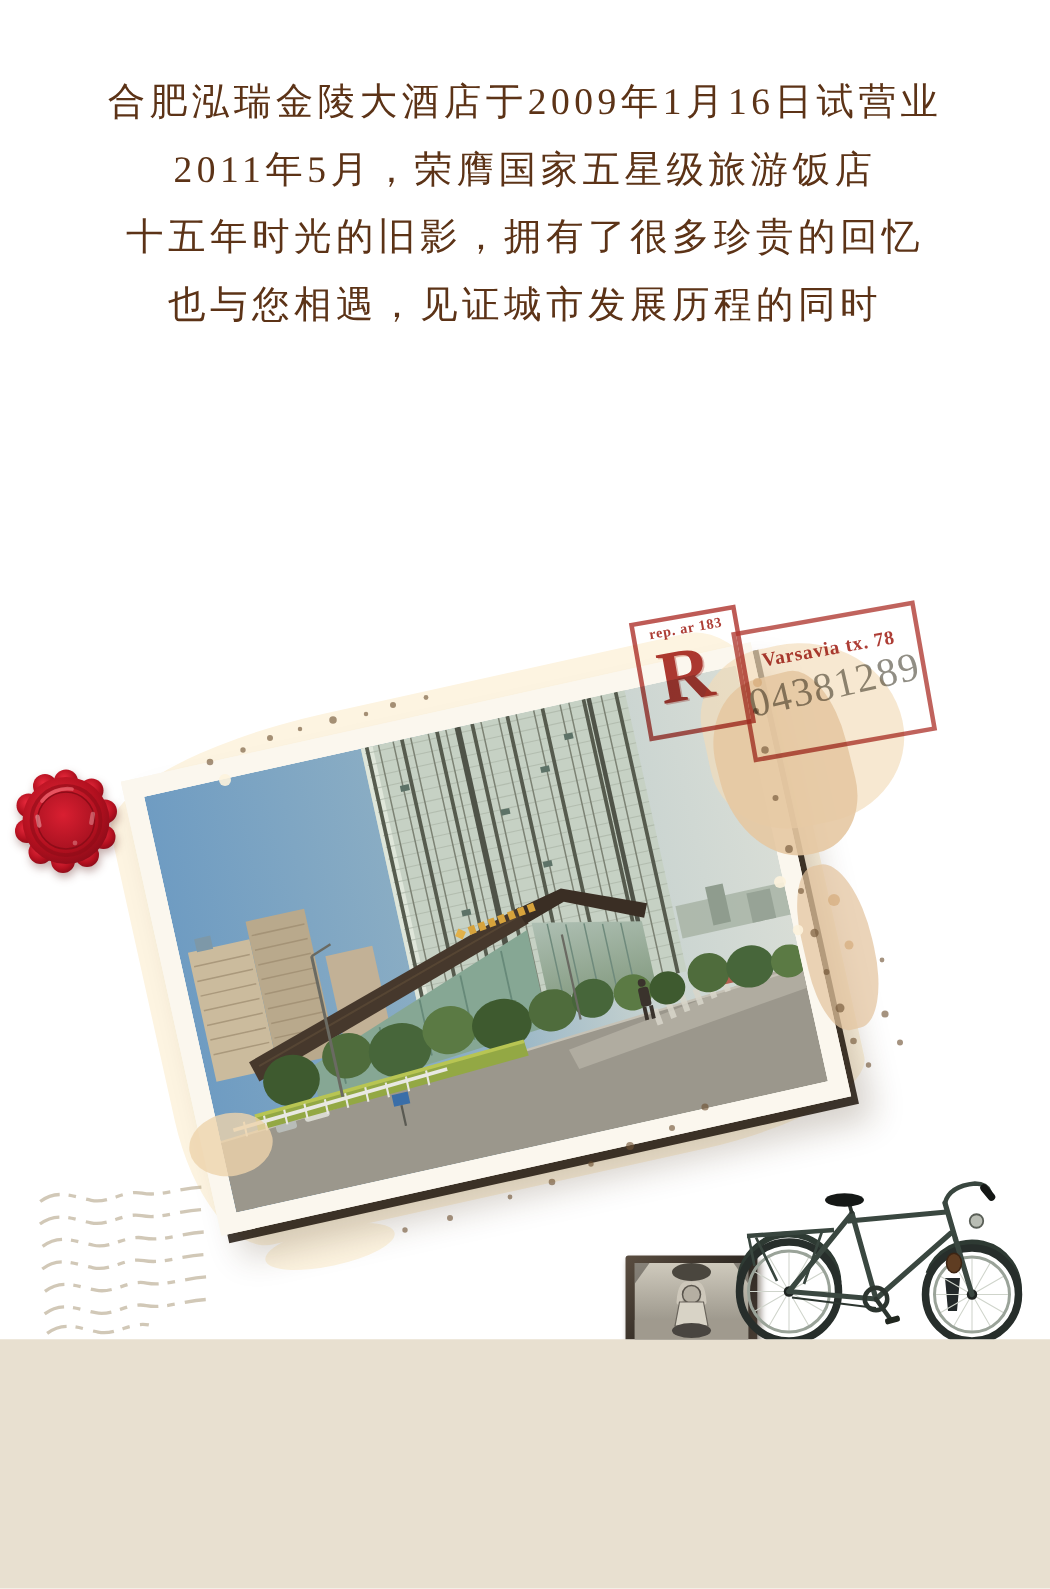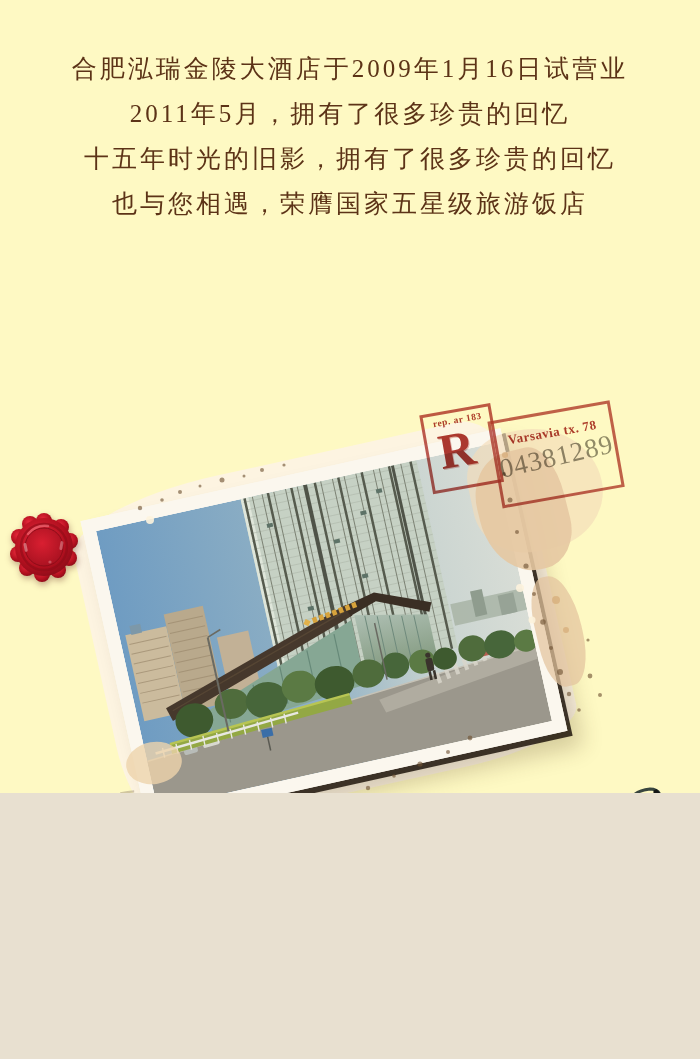--- a/index.html
+++ b/index.html
@@ -1,18 +1,18 @@
 <!DOCTYPE html>
 <html><head>
 <meta charset="utf-8">
 <style>
   html,body{margin:0;padding:0;background:#e8e0d0;}
   .canvas{
-    position:relative;width:700px;height:793px;margin:0 auto;
-    background:#fef9c3;overflow:hidden;
+    position:relative;width:700px;height:893px;margin:0 auto;
+    background:#ffffff;overflow:hidden;
     font-family:"Liberation Serif","DejaVu Serif",serif;
   }
   
   .intro{position:absolute;top:46px;left:0;right:0;text-align:center;z-index:2;}
   .intro p{
     margin:0;font-size:25px;line-height:45px;letter-spacing:3px;
     color:#5c3317;white-space:nowrap;
   }
   
   .halo{
@@ -86,23 +86,23 @@
   .stitch-top{top:7px;}
   .stitch-bottom{top:33px;}
 </style>
 </head>
 <body>
 
 <div class="canvas">
 
   <section class="intro">
     <p>合肥泓瑞金陵大酒店于2009年1月16日试营业</p>
-    <p>2011年5月，拥有了很多珍贵的回忆</p>
+    <p>2011年5月，荣膺国家五星级旅游饭店</p>
     <p>十五年时光的旧影，拥有了很多珍贵的回忆</p>
-    <p>也与您相遇，荣膺国家五星级旅游饭店</p>
+    <p>也与您相遇，见证城市发展历程的同时</p>
   </section>
 
   <div class="halo"></div>
   <div class="halo-bump bump1"></div>
   <div class="halo-bump bump2"></div>
   <div class="halo-bump bump3"></div>
 
   <figure class="photo">
     <svg viewBox="0 0 404 284" preserveAspectRatio="none">
       <defs>

